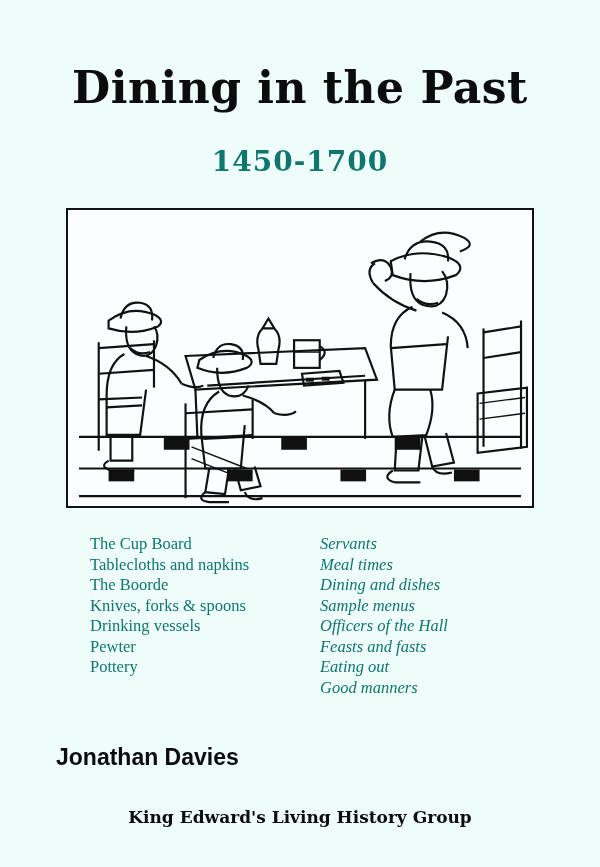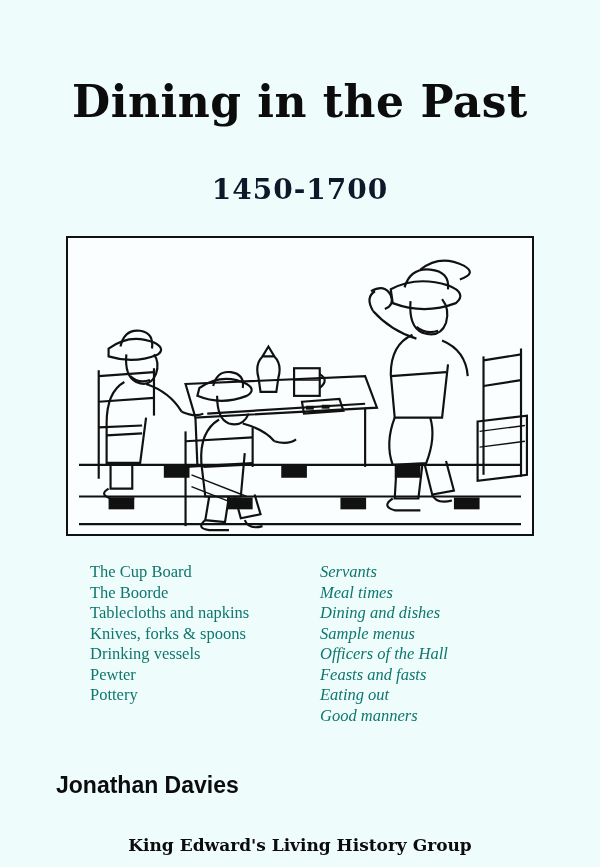--- a/index.html
+++ b/index.html
@@ -19,38 +19,38 @@
     height: 867px;
     background: #eefcfb;
     box-sizing: border-box;
   }
   .page-inner {
     position: absolute;
     left: 0; top: 0; right: 0; bottom: 0;
     padding: 0 40px;
   }
   .title {
-    margin: 14px;
+    margin: 0;
     padding-top: 62px;
     text-align: center;
     font-family: "DejaVu Serif", serif;
     font-size: 44px;
     font-weight: bold;
     letter-spacing: 0.5px;
     color: #0c0c0c;
   }
   .subtitle {
     margin: 0;
     padding-top: 32px;
     text-align: center;
     font-family: "DejaVu Serif", serif;
     font-size: 28px;
     font-weight: bold;
     letter-spacing: 1px;
-    color: #0f172a;
+    color: #0f766e;
   }
   .illustration {
     margin: 30px auto 0 auto;
     width: 468px;
     height: 300px;
     border: 2px solid #111;
     background: #fbfefe;
     box-sizing: border-box;
     position: relative;
     overflow: hidden;
@@ -215,22 +215,22 @@
           <path class="wc-line" d="M414 186 l50 -6 l0 60 l-50 6 z"></path>
           <path class="wc-thin" d="M416 196 l46 -6"></path>
           <path class="wc-thin" d="M416 212 l46 -6"></path>
         </g>
       </svg>
     </div>
 
     <div class="contents">
       <div class="contents-col left">
         <span class="contents-item">The Cup Board</span>
+        <span class="contents-item">Tablecloths and napkins</span>
         <span class="contents-item">The Boorde</span>
-        <span class="contents-item">Tablecloths and napkins</span>
         <span class="contents-item">Knives, forks &amp; spoons</span>
         <span class="contents-item">Drinking vessels</span>
         <span class="contents-item">Pewter</span>
         <span class="contents-item">Pottery</span>
       </div>
       <div class="contents-col right">
         <span class="contents-item">Servants</span>
         <span class="contents-item">Meal times</span>
         <span class="contents-item">Dining and dishes</span>
         <span class="contents-item">Sample menus</span>

